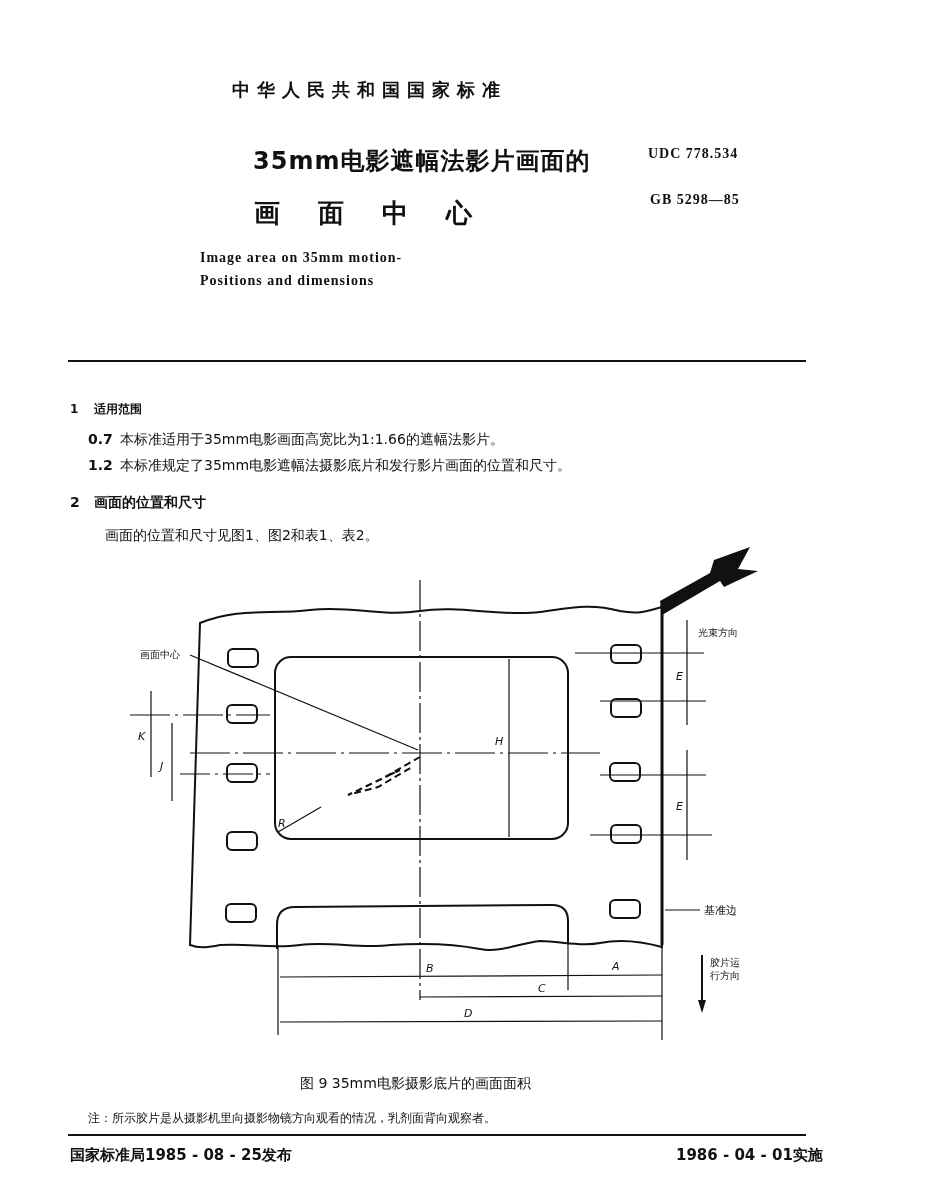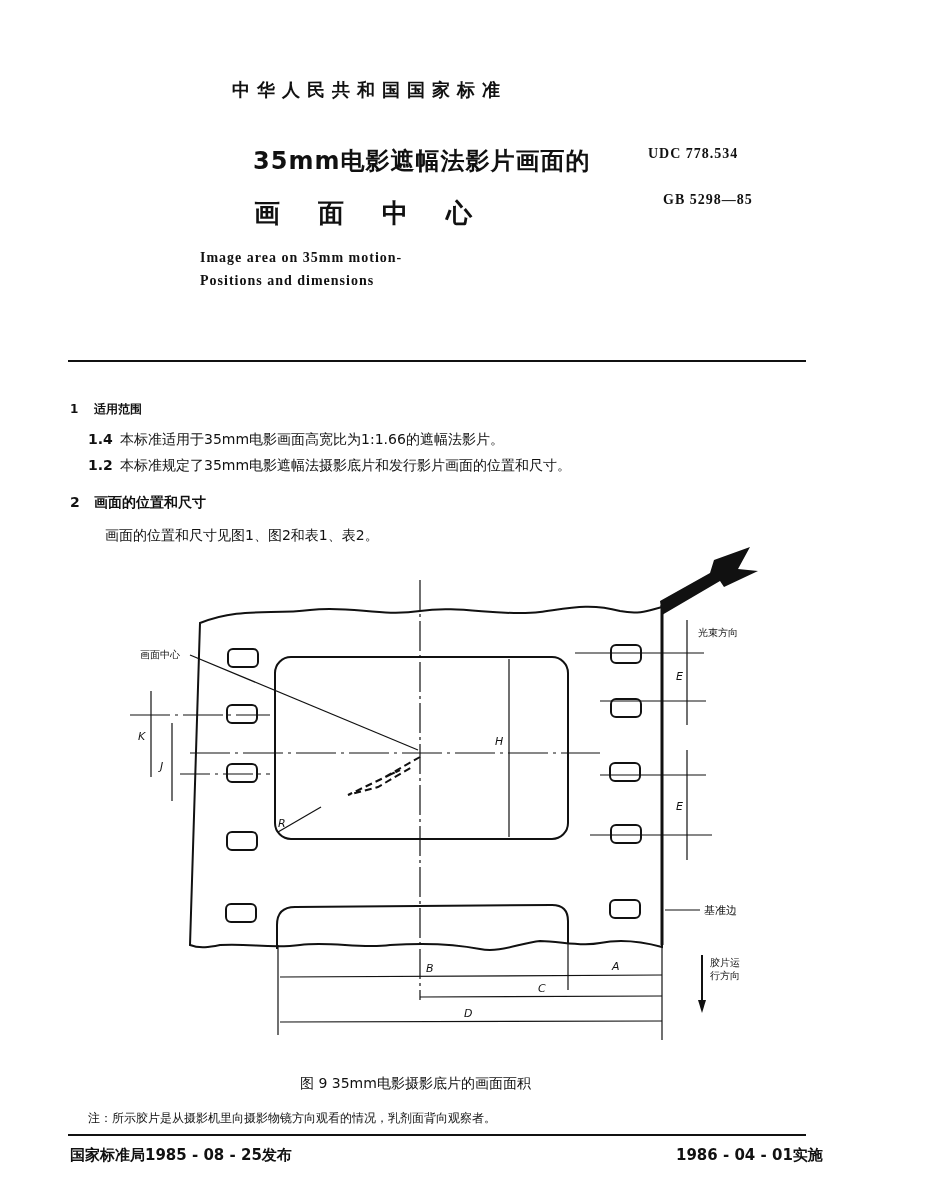--- a/index.html
+++ b/index.html
@@ -3,21 +3,21 @@
 <meta charset="utf-8">
 <style>
   html, body { margin:0; padding:0; background:#ffffff; }
   body { width:950px; height:1198px; position:relative; overflow:hidden; color:#111;
          font-family:"DejaVu Sans", sans-serif; }
   .abs { position:absolute; }
   .std-name { left:232px; top:78px; font-size:18px; font-weight:bold; letter-spacing:7px; }
   .title1 { left:210px; top:145px; font-size:24px; font-weight:bold; letter-spacing:1px;margin-left:43px; }
   .title2 { left:254px; top:196px; font-size:26px; font-weight:bold; letter-spacing:38px; }
   .udc { left:648px; top:146px; font-size:14px; font-weight:bold; letter-spacing:1px; font-family:"Liberation Serif", serif; }
-  .gb { left:650px; top:192px; font-size:14px; font-weight:bold; letter-spacing:1px; font-family:"Liberation Serif", serif;margin-left:13px; }
+  .gb { left:650px; top:192px; font-size:14px; font-weight:bold; letter-spacing:1px; font-family:"Liberation Serif", serif; }
   .en { left:200px; width:360px; top:246px; font-family:"Liberation Serif", serif;
         font-weight:bold; font-size:14px; line-height:23px; letter-spacing:1px; }
   .rule-top { left:68px; top:360px; width:738px; height:2px; background:#111; }
   .h1 { left:70px; top:401px; font-size:12px; font-weight:bold; }
   .h1 .num, .h2 .num { display:inline-block; width:24px; }
   .p11 { left:88px; top:431px; font-size:14px; }
   .p12 { left:88px; top:457px; font-size:14px; }
   .p11 .num, .p12 .num { font-weight:bold; display:inline-block; width:32px; }
   .h2 { left:70px; top:494px; font-size:14px; font-weight:bold; }
   .p2 { left:105px; top:527px; font-size:14px; }
@@ -40,21 +40,21 @@
 <div class="abs en">
   <div>Image area on  35mm motion-</div>
   <div>Positions and dimensions</div>
 </div>
 <div class="abs rule-top"></div>
 
 <div class="abs h1">
   <span class="num">1</span><span>适用范围</span>
 </div>
 <div class="abs p11">
-  <span class="num">1.4</span><span>本标准适用于35mm电影画面高宽比为1:1.66的遮幅法影片。</span>
+  <span class="num">0.7</span><span>本标准适用于35mm电影画面高宽比为1:1.66的遮幅法影片。</span>
 </div>
 <div class="abs p12">
   <span class="num">1.2</span><span>本标准规定了35mm电影遮幅法摄影底片和发行影片画面的位置和尺寸。</span>
 </div>
 <div class="abs h2">
   <span class="num">2</span><span>画面的位置和尺寸</span>
 </div>
 <div class="abs p2">画面的位置和尺寸见图1、图2和表1、表2。</div>
 
 <svg class="abs figure" width="680" height="500" viewBox="0 0 680 500">

